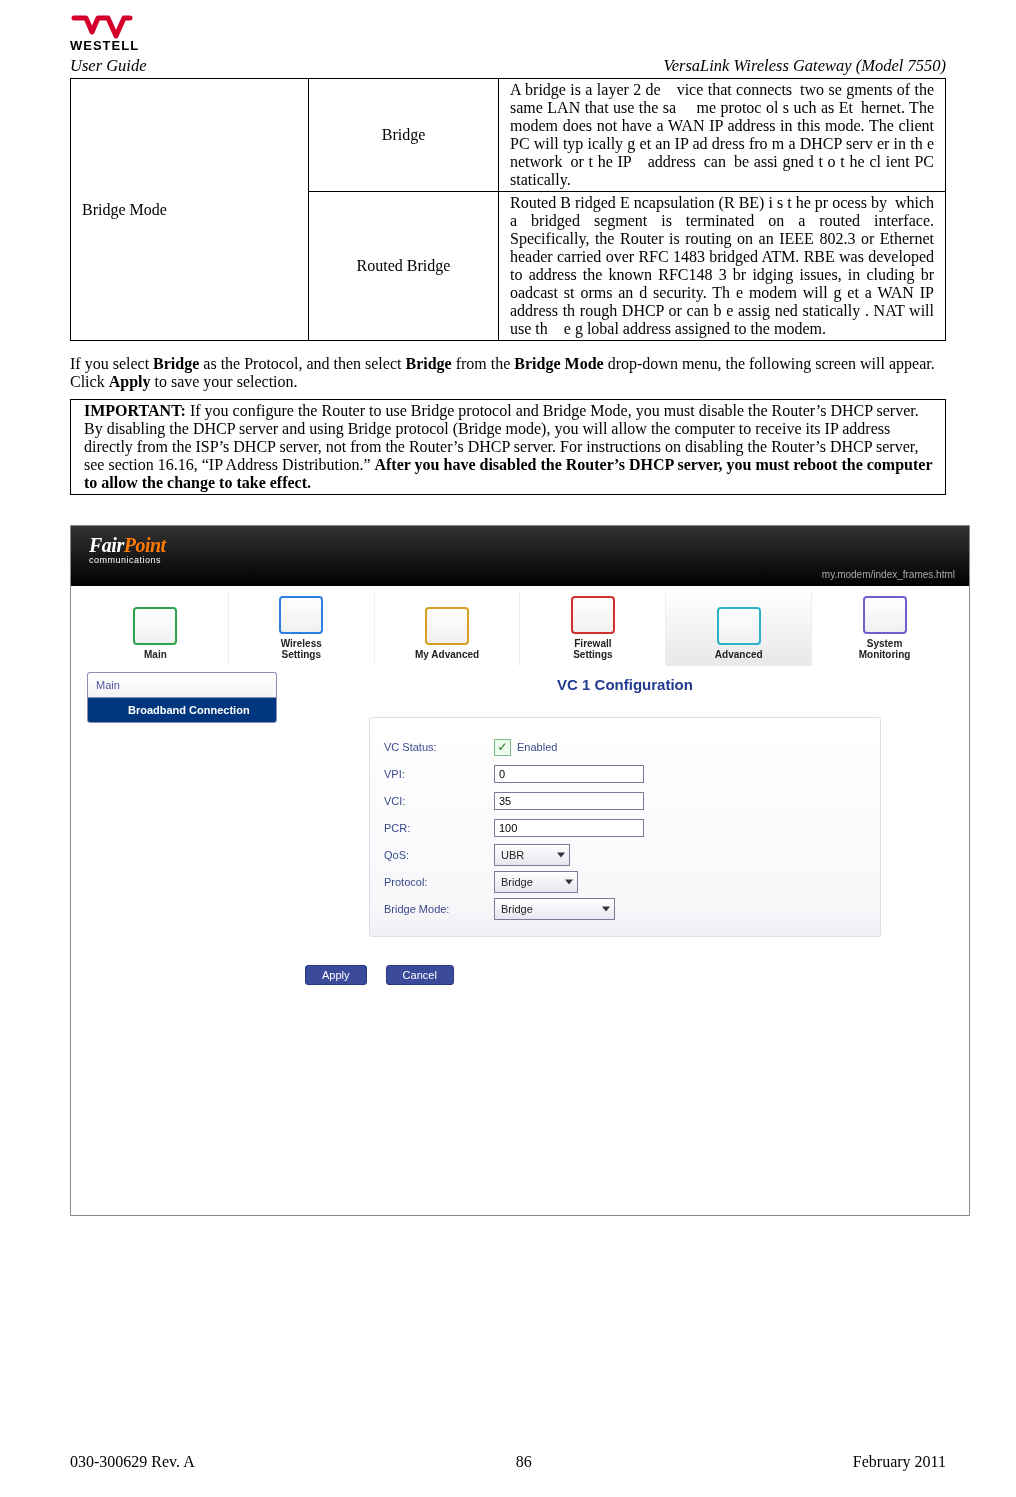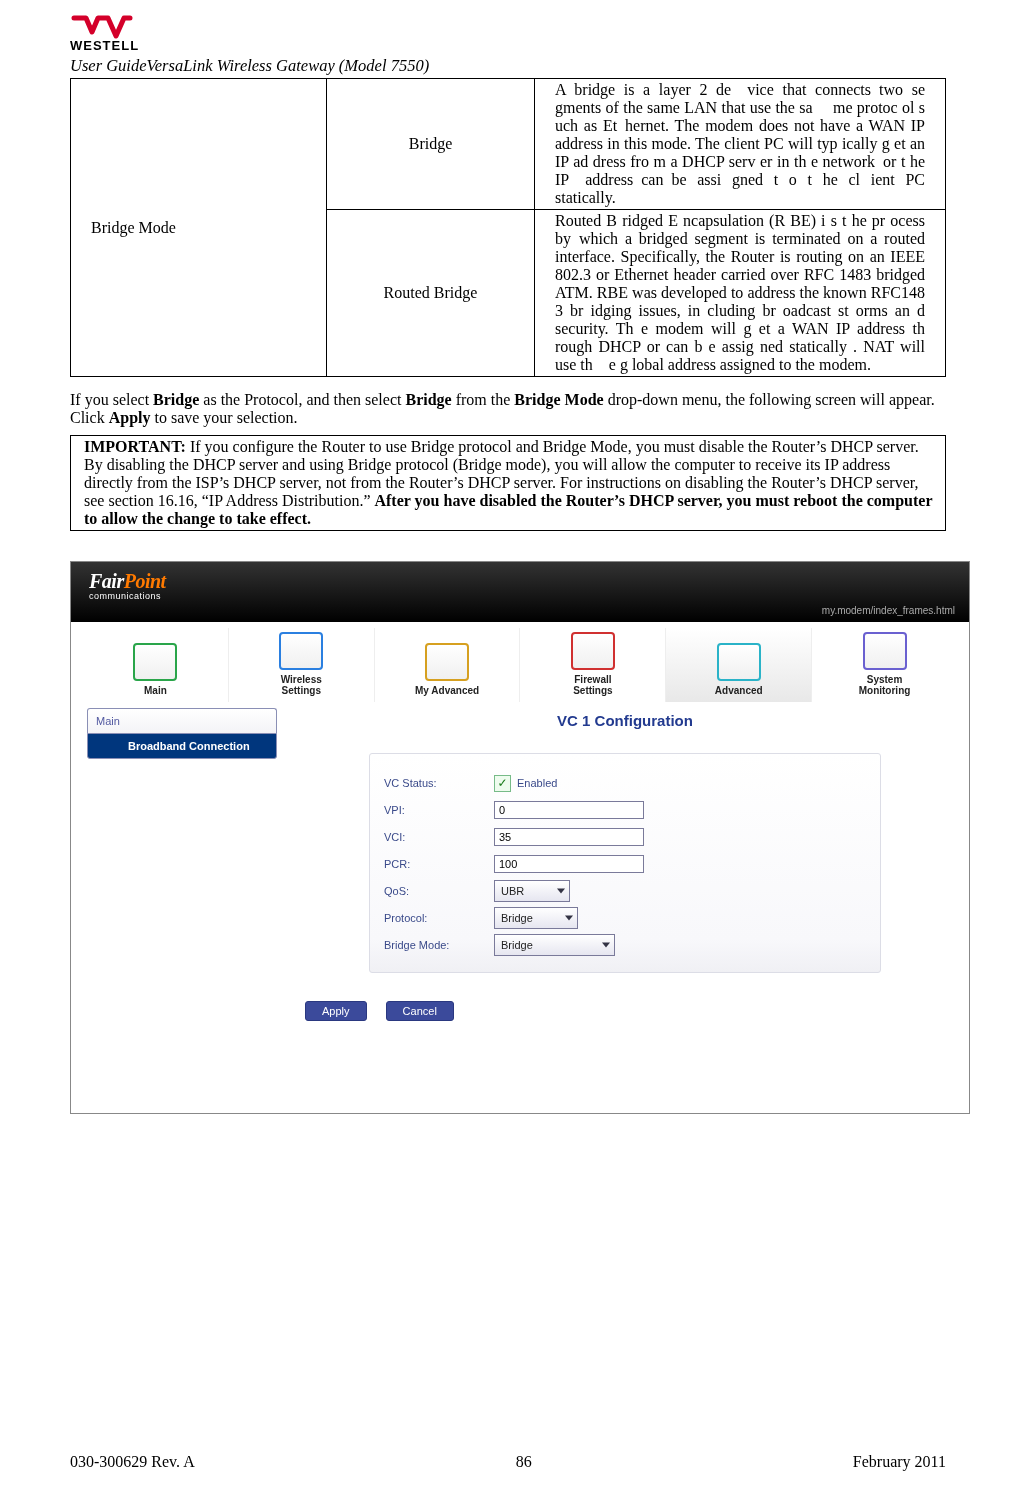--- a/index.html
+++ b/index.html
@@ -1,27 +1,27 @@
 <!DOCTYPE html>
 <html><head>
 <meta charset="utf-8">
 <style>
   body { font-family: "Times New Roman", Times, serif; font-size: 16px; margin: 0; background: #fff; color: #000; }
   .page { width: 1016px; height: 1497px; position: relative; box-sizing: border-box; padding: 14px 70px 0 70px; }
   .logo-westell { margin-bottom: 2px; }
   .logo-westell svg { display: block; }
-  .header-line { display: flex; justify-content: flex-start; font-style: italic; font-size: 16.5px; margin-bottom: 2px; }
+  .header-line { display: flex; justify-content: space-between; font-style: italic; font-size: 16.5px; margin-bottom: 2px; }
   table.mode { border-collapse: collapse; width: 100%; }
-  table.mode td { border: 1px solid #000; padding: 2px 20px; vertical-align: middle; }
+  table.mode td { border: 1px solid #000; padding: 2px 11px; vertical-align: middle; }
   .mode-col1 { width: 215px; }
   .mode-col2 { width: 167px; text-align: center; }
   .mode-col3 { text-align: justify; }
   .body-para { margin: 14px 0 8px 0; }
   .important-box { border: 1px solid #000; padding: 2px 4px 2px 13px; }
-  .screenshot { width: 900px; height: 553px; margin: 30px auto 0 auto; background: #fff; border: 1px solid #888; box-sizing: border-box; font-family: Tahoma, Arial, sans-serif; font-size: 11px; color: #222; }
+  .screenshot { width: 900px; height: 691px; margin: 30px auto 0 auto; background: #fff; border: 1px solid #888; box-sizing: border-box; font-family: Tahoma, Arial, sans-serif; font-size: 11px; color: #222; }
   .ss-top { background: linear-gradient(#333, #000); height: 60px; position: relative; }
   .ss-url { position: absolute; right: 14px; bottom: 6px; color: #aaa; font-size: 10px; }
   .fairpoint { position: absolute; left: 18px; top: 8px; color: #fff; }
   .fp-name { font-family: Georgia, serif; font-style: italic; font-size: 20px; font-weight: bold; letter-spacing: -0.5px; }
   .fp-name .orange { color: #ff7a00; }
   .fp-sub { font-size: 9px; color: #fff; margin-top: -2px; letter-spacing: 0.5px; }
   .ss-tabs { display: flex; height: 74px; background: #fff; padding: 6px 12px 0 12px; gap: 0; border-bottom: 0; }
   .ss-tab { flex: 1; display: flex; flex-direction: column; align-items: center; justify-content: flex-end; padding-bottom: 6px; border-right: 1px solid #eee; cursor: pointer; }
   .ss-tab:last-child { border-right: none; }
   .ss-tab .icon-box { width: 40px; height: 34px; border: 2px solid; border-radius: 4px; margin-bottom: 4px; background: linear-gradient(#fff,#f0f0f0); position: relative; }

